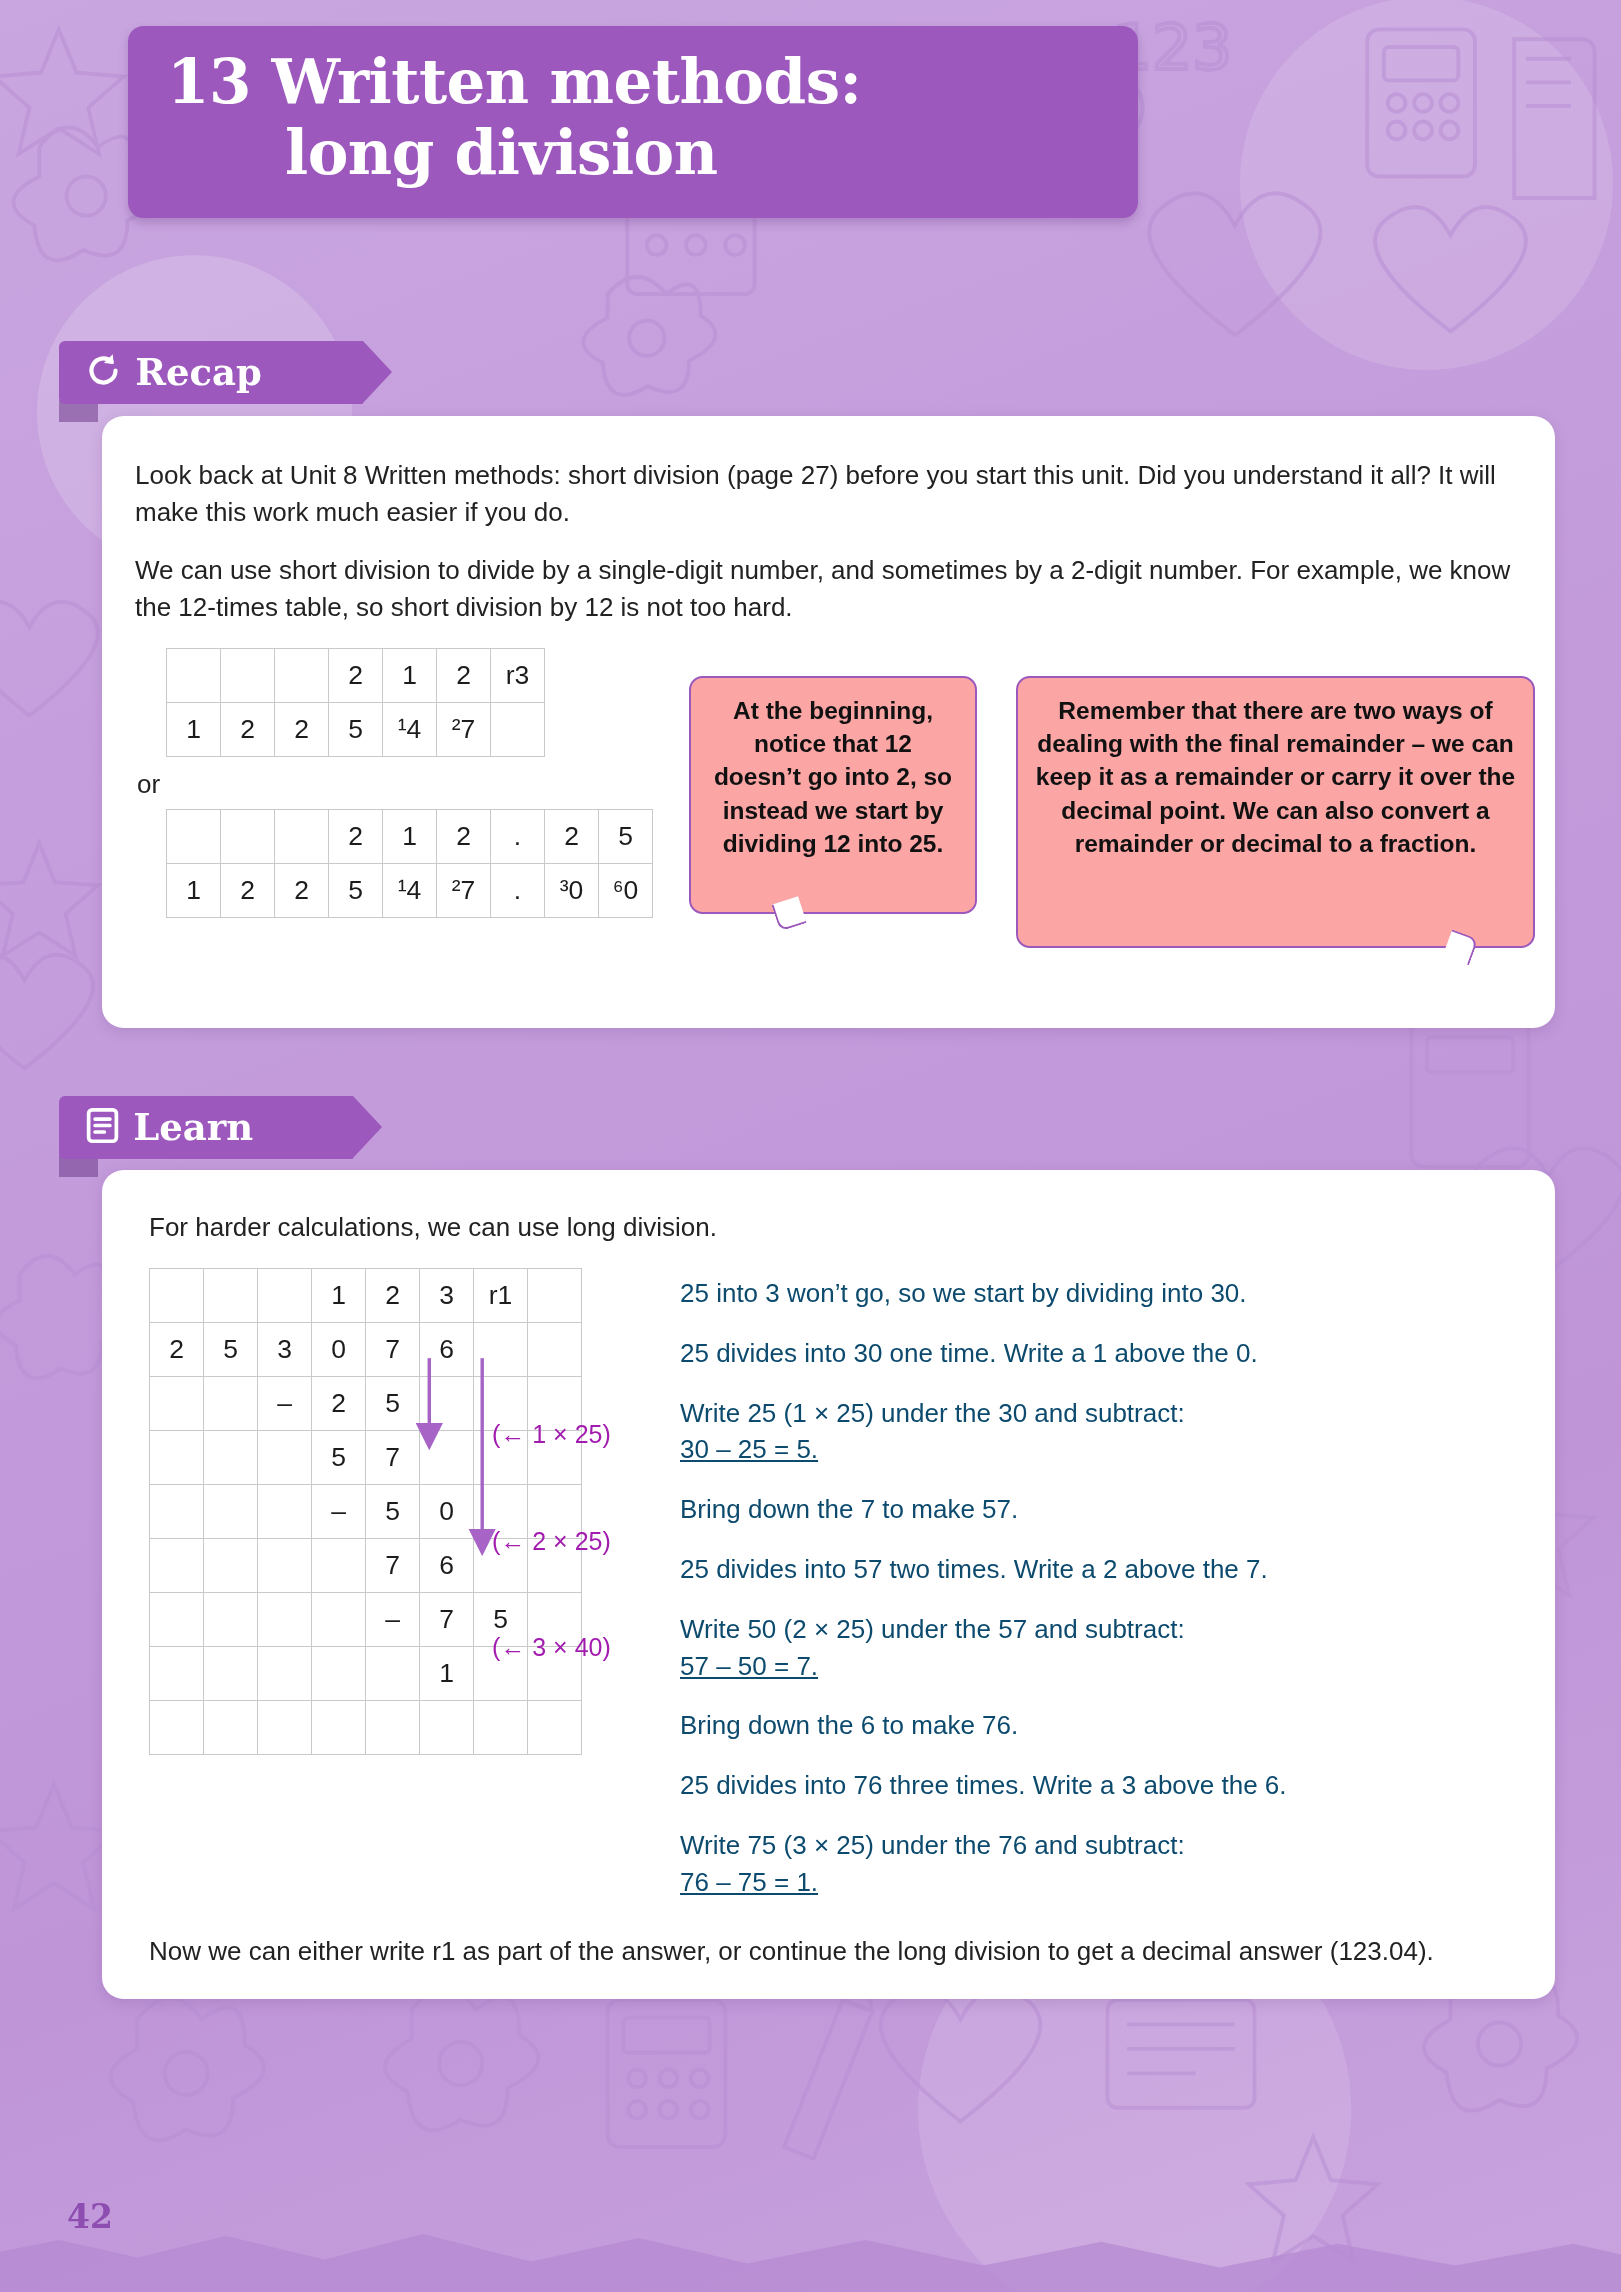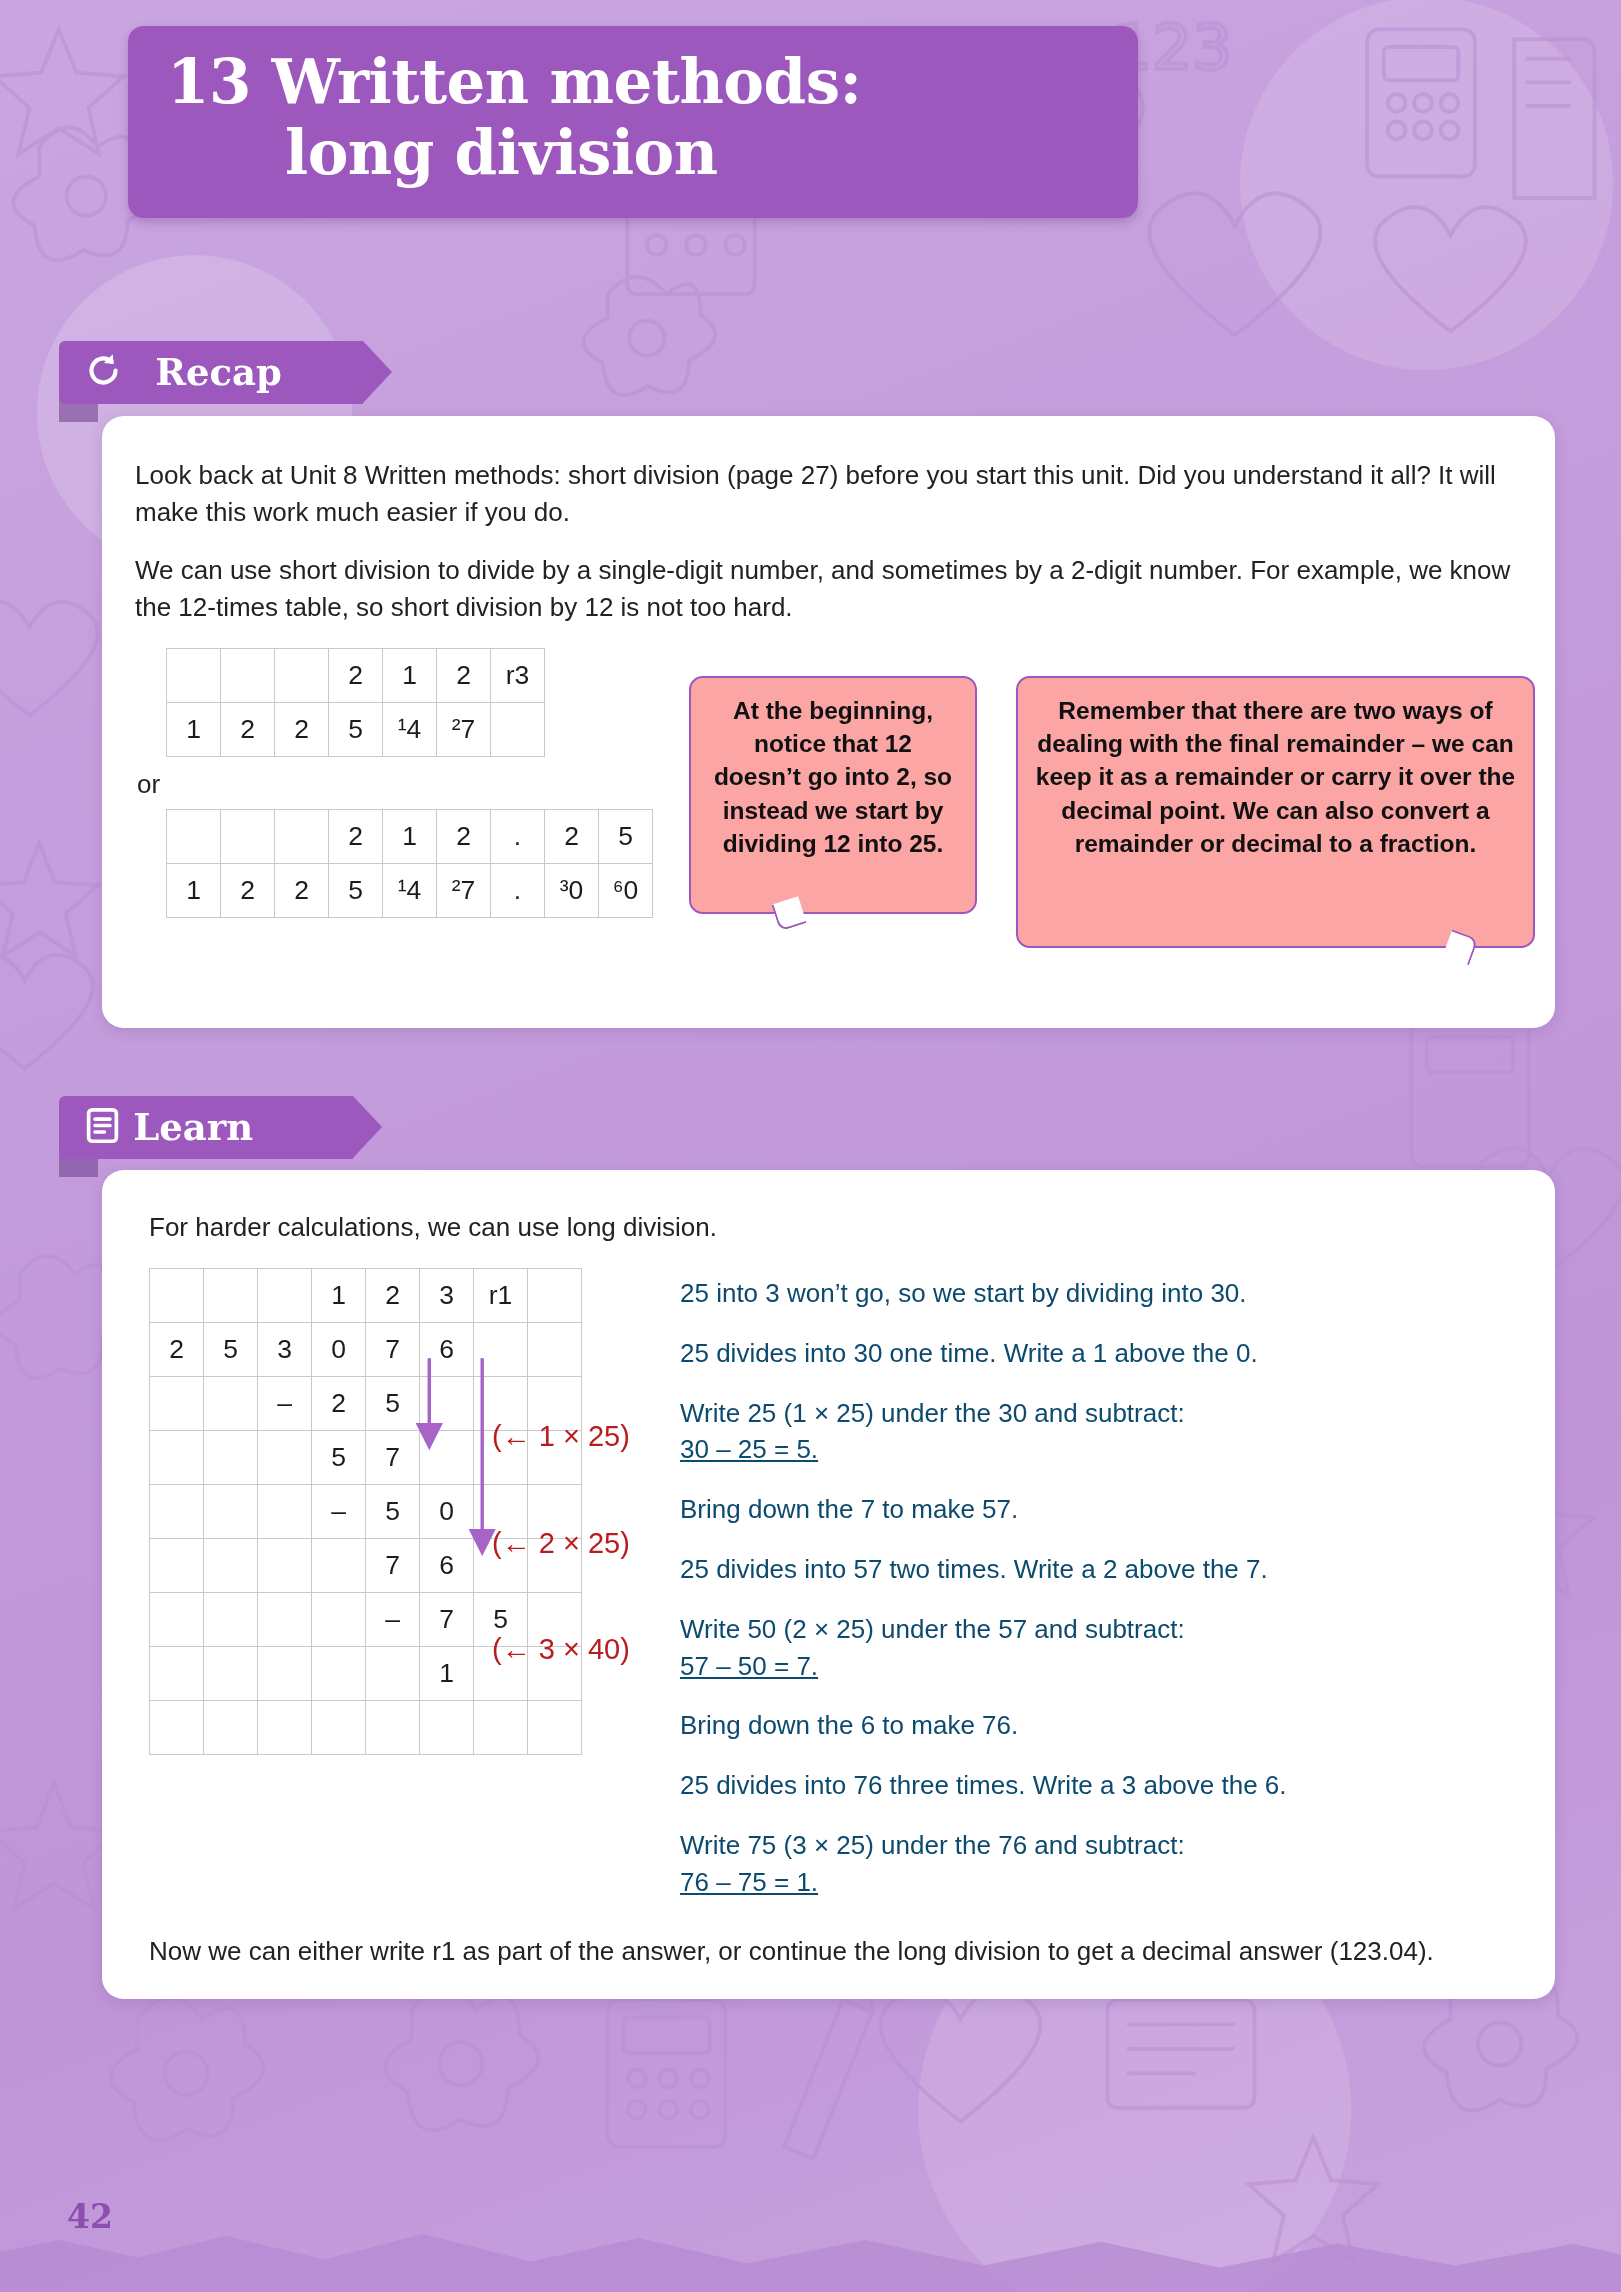--- a/index.html
+++ b/index.html
@@ -161,22 +161,22 @@
   
   .steps p {
     font-size: 26px;
     line-height: 1.4;
     margin: 0 0 23.5px 0;
     color: #0c4a6e;
   }
   .steps .calc { text-decoration: underline; }
 
   .mult-note {
-    color: #b91c1c;
-    font-size: 29px;
+    color: #a21caf;
+    font-size: 25px;
     white-space: nowrap;
   }
 
   .page-num {
     position: absolute;
     left: 67px;
     bottom: 57px;
     color: #8e4db0;
     font-family: "DejaVu Serif", serif;
     font-weight: bold;
@@ -256,21 +256,21 @@
 </svg>
 
 <div class="title-block">
   <h1>
     <span>13 Written methods:</span>
     <span class="title-line2">long division</span>
   </h1>
 </div>
 
 <div class="tab-shadow" style="left:59px; top:400px;"></div>
-<div class="tab" style="left:59px; top:341px; width:304px;gap:20px;">
+<div class="tab" style="left:59px; top:341px; width:304px;">
   <span>
     <svg width="37" height="37" viewBox="0 0 40 40">
       <path d="M33 20a13 13 0 1 1-4.2-9.6" fill="none" stroke="#fff" stroke-width="4.5" stroke-linecap="round"></path>
       <path d="M30 2.5 L31 13 L20.5 12" fill="#fff"></path>
     </svg>
   </span>
   <span class="tab-label">Recap</span>
 </div>
 
 <div class="panel" style="left:102px; top:416px; width:1453px; height:612px; padding:41px 33px;">

